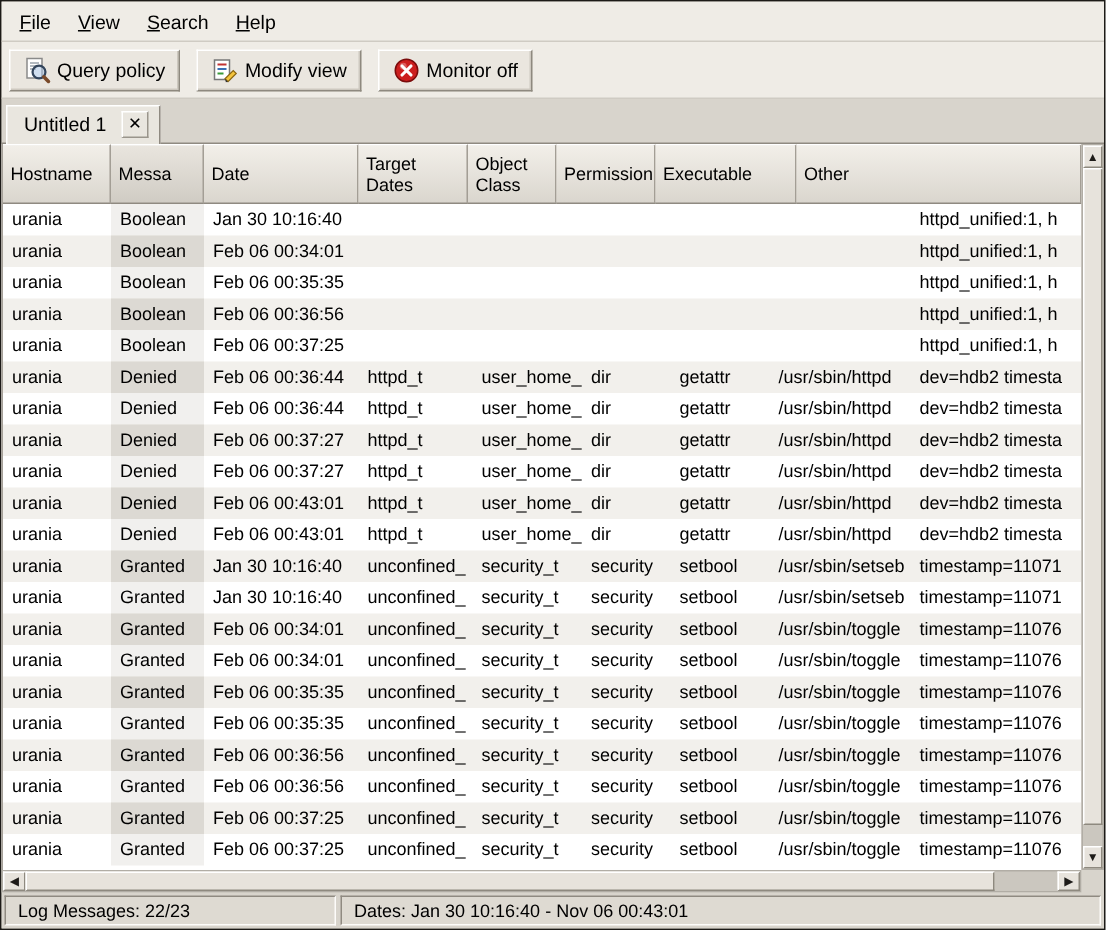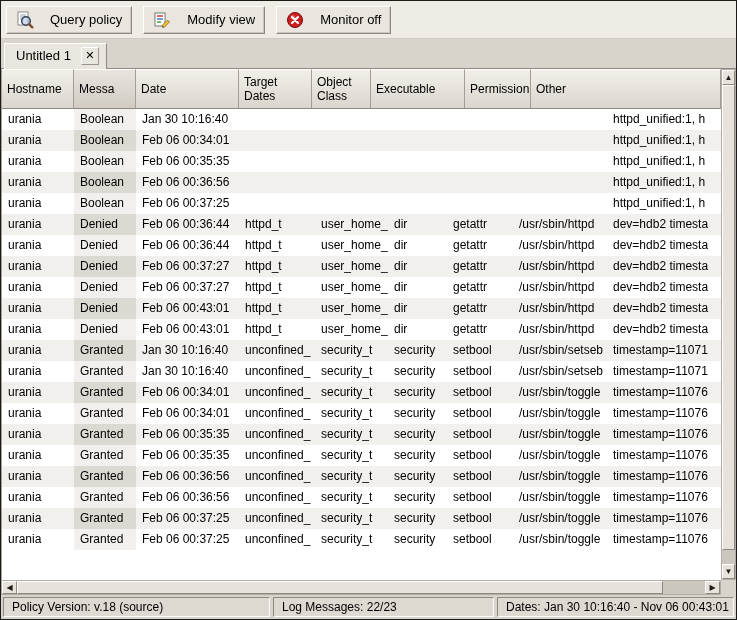--- a/index.html
+++ b/index.html
@@ -29,21 +29,21 @@
 
   
   .toolbar {
     height:38px; flex:none;
     background:#efece6;
     display:flex; align-items:center; gap:11px;
     padding:0 5px;
     border-bottom:1px solid #cfcbc3;
   }
   .tbutton {
-    display:flex; align-items:center; gap:16px;
+    display:flex; align-items:center; gap:4px;
     padding:4px 9px;
     font-size:13px; font-family:inherit;
     background:#eae6df;
     border:1px solid;
     border-color:#ffffff #8e897f #8e897f #ffffff;
     box-shadow:inset -1px -1px 0 #cdc8bf;
     cursor:default;
     justify-content:space-between;
   }
   .ticon { width:18px; height:18px; display:inline-flex; }
@@ -181,20 +181,26 @@
   }
   .status-left { width:267px; flex:none; }
   .status-mid { width:221px; flex:none; }
   .status-right { flex:1; }
 </style>
 </head>
 <body>
 
 <div class="window">
 
+  <div class="menubar">
+    <div class="menu-item"><span><u>F</u>ile</span></div>
+    <div class="menu-item"><span><u>V</u>iew</span></div>
+    <div class="menu-item"><span><u>S</u>earch</span></div>
+    <div class="menu-item"><span><u>H</u>elp</span></div>
+  </div>
 
   <div class="toolbar">
     <button class="tbutton">
       <span class="ticon">
         <svg width="18" height="18" viewBox="0 0 18 18">
           <rect x="2" y="1" width="10" height="13" fill="#ffffff" stroke="#8a8a8a" stroke-width="1"></rect>
           <line x1="4" y1="4" x2="10" y2="4" stroke="#9aa3ad" stroke-width="1"></line>
           <line x1="4" y1="6" x2="10" y2="6" stroke="#9aa3ad" stroke-width="1"></line>
           <line x1="4" y1="8" x2="8" y2="8" stroke="#9aa3ad" stroke-width="1"></line>
           <circle cx="10" cy="10" r="4.3" fill="rgba(170,195,225,0.55)" stroke="#33455c" stroke-width="1.5"></circle>
@@ -252,25 +258,25 @@
           </div>
           <div class="th" style="width: 103px;">
             <span class="th-label">Date</span>
           </div>
           <div class="th" style="width: 73px;">
             <span class="th-label wrap">Target Dates</span>
           </div>
           <div class="th" style="width: 59px;">
             <span class="th-label wrap">Object Class</span>
           </div>
+          <div class="th" style="width: 66px;">
+            <span class="th-label">Permission</span>
+          </div>
           <div class="th" style="width: 94px;">
             <span class="th-label">Executable</span>
-          </div>
-          <div class="th" style="width: 66px;">
-            <span class="th-label">Permission</span>
           </div>
           <div class="th" style="flex: 1 1 0px;">
             <span class="th-label">Other</span>
           </div>
         </div>
       <div class="tbody">
           <div class="tr">
             <div class="td" style="width: 72px;">urania</div>
             <div class="td sorted" style="width: 62px;">Boolean</div>
             <div class="td" style="width: 103px;">Jan 30 10:16:40</div>
@@ -525,23 +531,20 @@
       </div>
       <div class="sb-btn">
           <span>▶</span>
         </div>
     </div>
 
     <div class="corner"></div>
   </div>
 
   <div class="statusbar">
-    <div class="status-panel status-left">
-        <span>Policy Version: v.18 (source)</span>
-      </div>
     <div class="status-panel status-mid">
         <span>Log Messages: 22/23</span>
       </div>
     <div class="status-panel status-right">
         <span>Dates: Jan 30 10:16:40 - Nov 06 00:43:01</span>
       </div>
   </div>
 
 </div>
 

